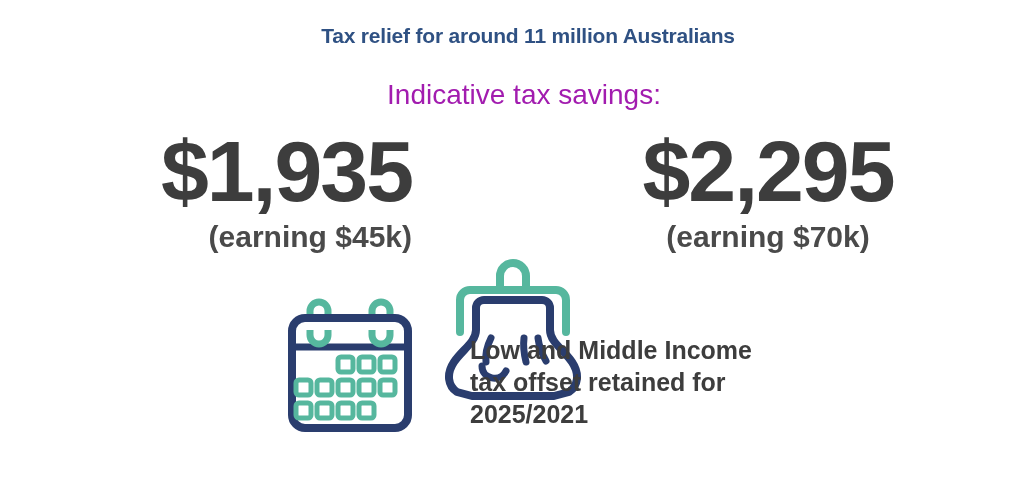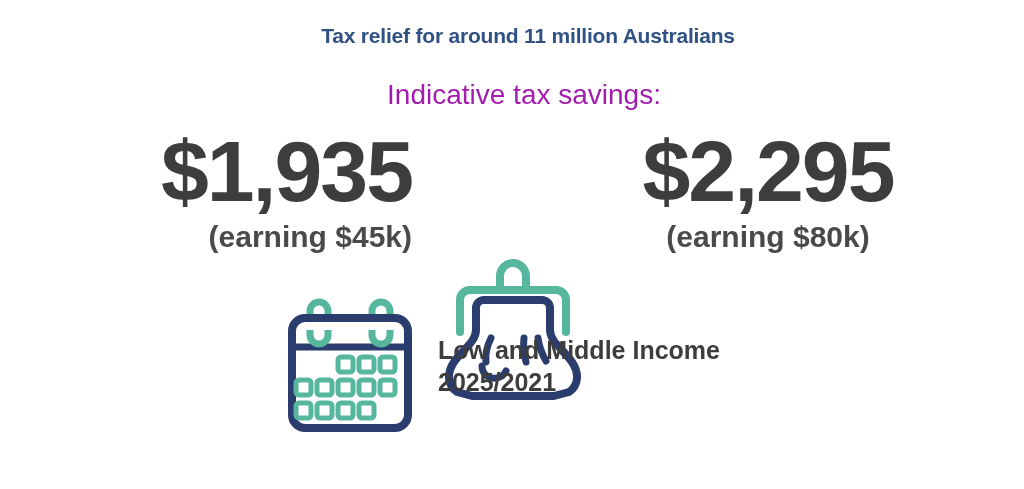--- a/index.html
+++ b/index.html
@@ -116,21 +116,21 @@
   .bottom-text {
     position: absolute;
     left: 156px;
     top: 38px;
     font-size: 25px;
     font-weight: bold;
     color: #3d3d3d;
     line-height: 1.28;
     white-space: nowrap;
   }
-  .bottom-text .line { display: block; }
+  .bottom-text .line { display: block; margin-left: 32px; }
 </style>
 </head>
 <body>
 
 <div class="infographic">
 
   <div class="title">Tax relief for around 11 million Australians</div>
 
   <div class="subtitle">Indicative tax savings:</div>
 
@@ -162,21 +162,21 @@
         <path d="M53 92 C49 100 47 108 48 116" fill="none" stroke="#2a3d6e" stroke-width="7" stroke-linecap="round"></path>
         <path d="M86 92 C85 100 86 108 88 116" fill="none" stroke="#2a3d6e" stroke-width="7" stroke-linecap="round"></path>
         <path d="M100 92 C101 100 104 108 108 115" fill="none" stroke="#2a3d6e" stroke-width="7" stroke-linecap="round"></path>
 
         <path d="M44 120 C44 133 62 137 68 125" fill="none" stroke="#2a3d6e" stroke-width="7" stroke-linecap="round"></path>
       </svg>
     </div>
 
     <div class="savings-block right">
       <div class="amount">$2,295</div>
-      <div class="earning">(earning $80k)</div>
+      <div class="earning">(earning $70k)</div>
     </div>
 
   </div>
 
   <div class="bottom-row">
 
     <div class="calendar-icon">
       <svg viewBox="0 0 136 140" width="136" height="140" aria-hidden="true">
 
         <rect x="28" y="6" width="18" height="42" rx="9" ry="9" fill="none" stroke="#56b79e" stroke-width="7"></rect>
@@ -204,18 +204,19 @@
           <rect x="14" y="107" width="15" height="15" rx="3" ry="3"></rect>
           <rect x="35" y="107" width="15" height="15" rx="3" ry="3"></rect>
           <rect x="56" y="107" width="15" height="15" rx="3" ry="3"></rect>
           <rect x="77" y="107" width="15" height="15" rx="3" ry="3"></rect>
         </g>
       </svg>
     </div>
 
     <div class="bottom-text">
       <span class="line">Low and Middle Income</span>
+      <span class="line">tax offset retained for</span>
       <span class="line">2025/2021</span>
     </div>
 
   </div>
 
 </div>
 
 </body></html>

